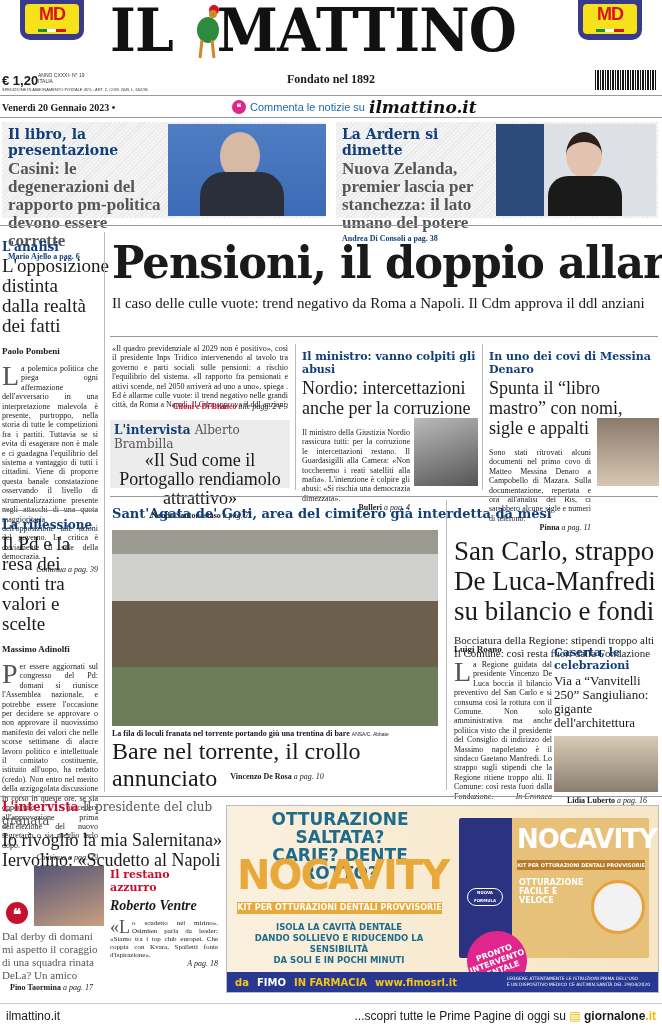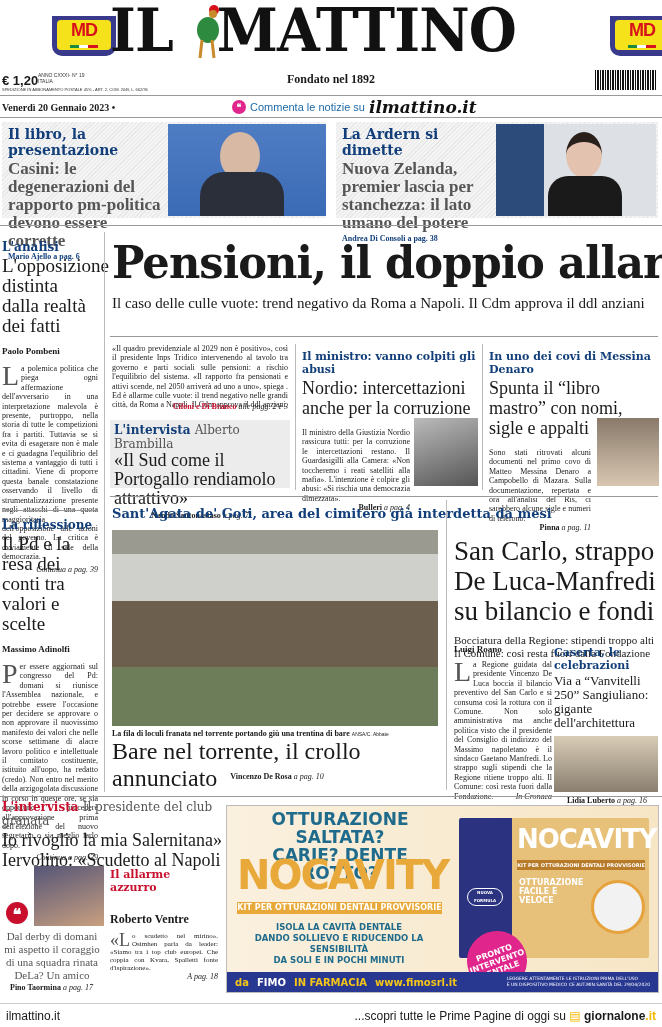--- a/index.html
+++ b/index.html
@@ -6,21 +6,21 @@
   body { width: 662px; height: 1027px; background: #fff; font-family: "Liberation Serif", serif; color: #1a1a1a; position: relative; overflow: hidden; }
   .abs { position: absolute; }
   .navy { color: #123f7a; }
   .red { color: #c8102e; }
   .gray { color: #555; }
   .hatch { background: repeating-linear-gradient(135deg, #f4f4f4 0 2px, #e8e8e8 2px 3px); }
   .rule { position: absolute; background: #999; }
   .vrule { position: absolute; background: #bbb; width: 1px; }
 
   
-  .md-logo { position: absolute; top: 16px; width: 64px; height: 40px; background: #3a3a8c; border-radius: 0 0 10px 10px; margin-left: 32px; }
+  .md-logo { position: absolute; top: 0; width: 64px; height: 40px; background: #3a3a8c; border-radius: 0 0 10px 10px; }
   .md-logo .inner { position: absolute; left: 5px; right: 5px; top: 4px; bottom: 6px; background: #f6e21a; border-radius: 4px; }
   .md-logo .txt { position: absolute; left: 0; right: 0; top: 4px; text-align: center; font: bold 18px "Liberation Sans", sans-serif; color: #d8121b; letter-spacing: -1px; }
   .md-logo .flag { position: absolute; left: 18px; right: 18px; bottom: 8px; height: 3px; background: linear-gradient(90deg,#1b8a3a 33%,#fff 33% 66%,#d8121b 66%); }
   .mast-title { position: absolute; left: 110px; top: 0; font: 900 60px "DejaVu Serif", serif; letter-spacing: -1px; color: #111; line-height: 60px; transform: scaleX(0.92); transform-origin: left; }
   .rooster { position: absolute; left: 190px; top: 0; width: 36px; height: 60px; }
   .price { position: absolute; left: 2px; top: 73px; font: bold 13px "Liberation Sans", sans-serif; }
   .anno { position: absolute; left: 38px; top: 72px; font: 5px "Liberation Sans", sans-serif; line-height: 6px; color: #333; }
   .sped { position: absolute; left: 2px; top: 87px; font: 4px "Liberation Sans", sans-serif; color: #333; }
   .fondato { position: absolute; left: 0; right: 0; top: 72px; text-align: center; font: bold 12px "Liberation Serif", serif; }
   .barcode { position: absolute; left: 595px; top: 70px; width: 62px; height: 20px; background: repeating-linear-gradient(90deg,#111 0 1px,#fff 1px 2px,#111 2px 4px,#fff 4px 5px); }
@@ -140,21 +140,21 @@
 
 <div class="abs body-sm" style="left:112px;top:344px;width:176px;">«Il quadro previdenziale al 2029 non è positivo», così il presidente Inps Tridico intervenendo al tavolo tra governo e parti sociali sulle pensioni: a rischio l'equilibrio del sistema. «Il rapporto fra pensionati e attivi scende, nel 2050 arriverà ad uno a uno», spiega . Ed è allarme culle vuote: il trend negativo nelle grandi città, da Roma a Napoli. Il Cdm approva il ddl anziani.</div>
 <div class="abs" style="left:112px;top:402px;width:176px;text-align:right;font:8px 'Liberation Serif',serif;">
   <b class="red">Cifoni e Di Branco</b> <i>alle pagg. 2 e 3</i>
 </div>
 <div class="abs" style="left:110px;top:420px;width:180px;height:68px;background:#ececec;">
   <div style="padding:3px 4px 0;font:bold 12px 'DejaVu Serif',serif;">
     <span class="navy">L'intervista</span>
     <span class="gray" style="font-weight:normal;">Alberto Brambilla</span>
   </div>
-  <div style="padding:0 4px;font:18px 'Liberation Serif',serif;line-height:19px;">«Il Sud come il Portogallo rendiamolo attrattivo»</div>
+  <div style="padding:0 4px;font:18px 'Liberation Serif',serif;line-height:19px;text-align:center;">«Il Sud come il Portogallo rendiamolo attrattivo»</div>
   <div style="text-align:center;font:8px 'Liberation Serif',serif;margin-top:3px;">
     <b>Nando Santonastaso</b> <i>a pag. 7</i>
   </div>
 </div>
 <div class="vrule" style="left:295px;top:344px;height:146px;"></div>
 
 <div class="abs" style="left:302px;top:350px;width:178px;">
   <div style="font:bold 11px 'DejaVu Serif',serif;" class="navy">Il ministro: vanno colpiti gli abusi</div>
   <div class="sec-head" style="margin-top:2px;">Nordio: intercettazioni anche per la corruzione</div>
   <div class="body-sm" style="margin-top:10px;width:108px;">Il ministro della Giustizia Nordio rassicura tutti: per la corruzione le intercettazioni restano. Il Guardasigilli alla Camera: «Non toccheremo i reati satelliti alla mafia». L'intenzione è colpire gli abusi: «Si rischia una democrazia dimezzata».</div>
@@ -209,25 +209,25 @@
 
 <div class="abs" style="left:2px;top:800px;width:220px;">
   <div style="font:bold 12px 'DejaVu Serif',serif;"><span class="red">L'intervista</span> <span class="gray" style="font-weight:normal;">Il presidente del club granata</span></div>
   <div style="font:18px 'Liberation Serif',serif;line-height:20px;margin-top:2px;">
       <div>Io rivoglio la mia Salernitana»</div>
       <div>Iervolino: «Scudetto al Napoli</div>
     </div>
 </div>
 <div class="photo" style="left:34px;top:866px;width:70px;height:60px;background:linear-gradient(160deg,#557,#c9a080);"></div>
 <div class="abs" style="left:6px;top:902px;width:22px;height:22px;border-radius:50%;background:#c8102e;color:#fff;font:bold 16px 'DejaVu Serif',serif;text-align:center;line-height:26px;">❝</div>
-<div class="abs" style="left:2px;top:930px;width:100px;text-align:center;font:11px 'Liberation Serif',serif;line-height:13px;color:#555;">Dal derby di domani mi aspetto il coraggio di una squadra rinata DeLa? Un amico</div>
+<div class="abs" style="left:2px;top:930px;width:100px;text-align:left;font:11px 'Liberation Serif',serif;line-height:13px;color:#555;">Dal derby di domani mi aspetto il coraggio di una squadra rinata DeLa? Un amico</div>
 <div class="abs" style="left:10px;top:983px;font:8px 'Liberation Serif',serif;"><b>Pino Taormina</b> <i>a pag. 17</i></div>
 <div class="abs" style="left:110px;top:868px;width:108px;">
-  <div class="red" style="font:bold 11px 'DejaVu Serif',serif;">Il allarme azzurro</div>
-  <div class="author" style="margin-top:18px;font-size:12px;">Roberto Ventre</div>
+  <div class="red" style="font:bold 11px 'DejaVu Serif',serif;">Il restano azzurro</div>
+  <div class="author" style="margin-top:4px;font-size:14px;font-style:italic;">Roberto Ventre</div>
   <div class="body-sm" style="margin-top:5px;font-size:7px;line-height:8px;">
     <span style="float:left;font:18px 'Liberation Serif',serif;line-height:16px;margin-right:2px;color:#555;">«L</span><span>o scudetto nel mirino». Osimhen parla da leader: «Siamo tra i top club europei. Che coppia con Kvara, Spalletti fonte d'ispirazione».</span>
   </div>
   <div class="ital-small" style="text-align:right;">A pag. 18</div>
 </div>
 
 <div class="ad">
   <div style="position:absolute;left:8px;top:4px;width:210px;text-align:center;font:bold 17px 'DejaVu Sans',sans-serif;color:#1f6b8c;line-height:18px;">
     <div>OTTURAZIONE SALTATA?</div>
       <div>CARIE? DENTE ROTTO?</div>

